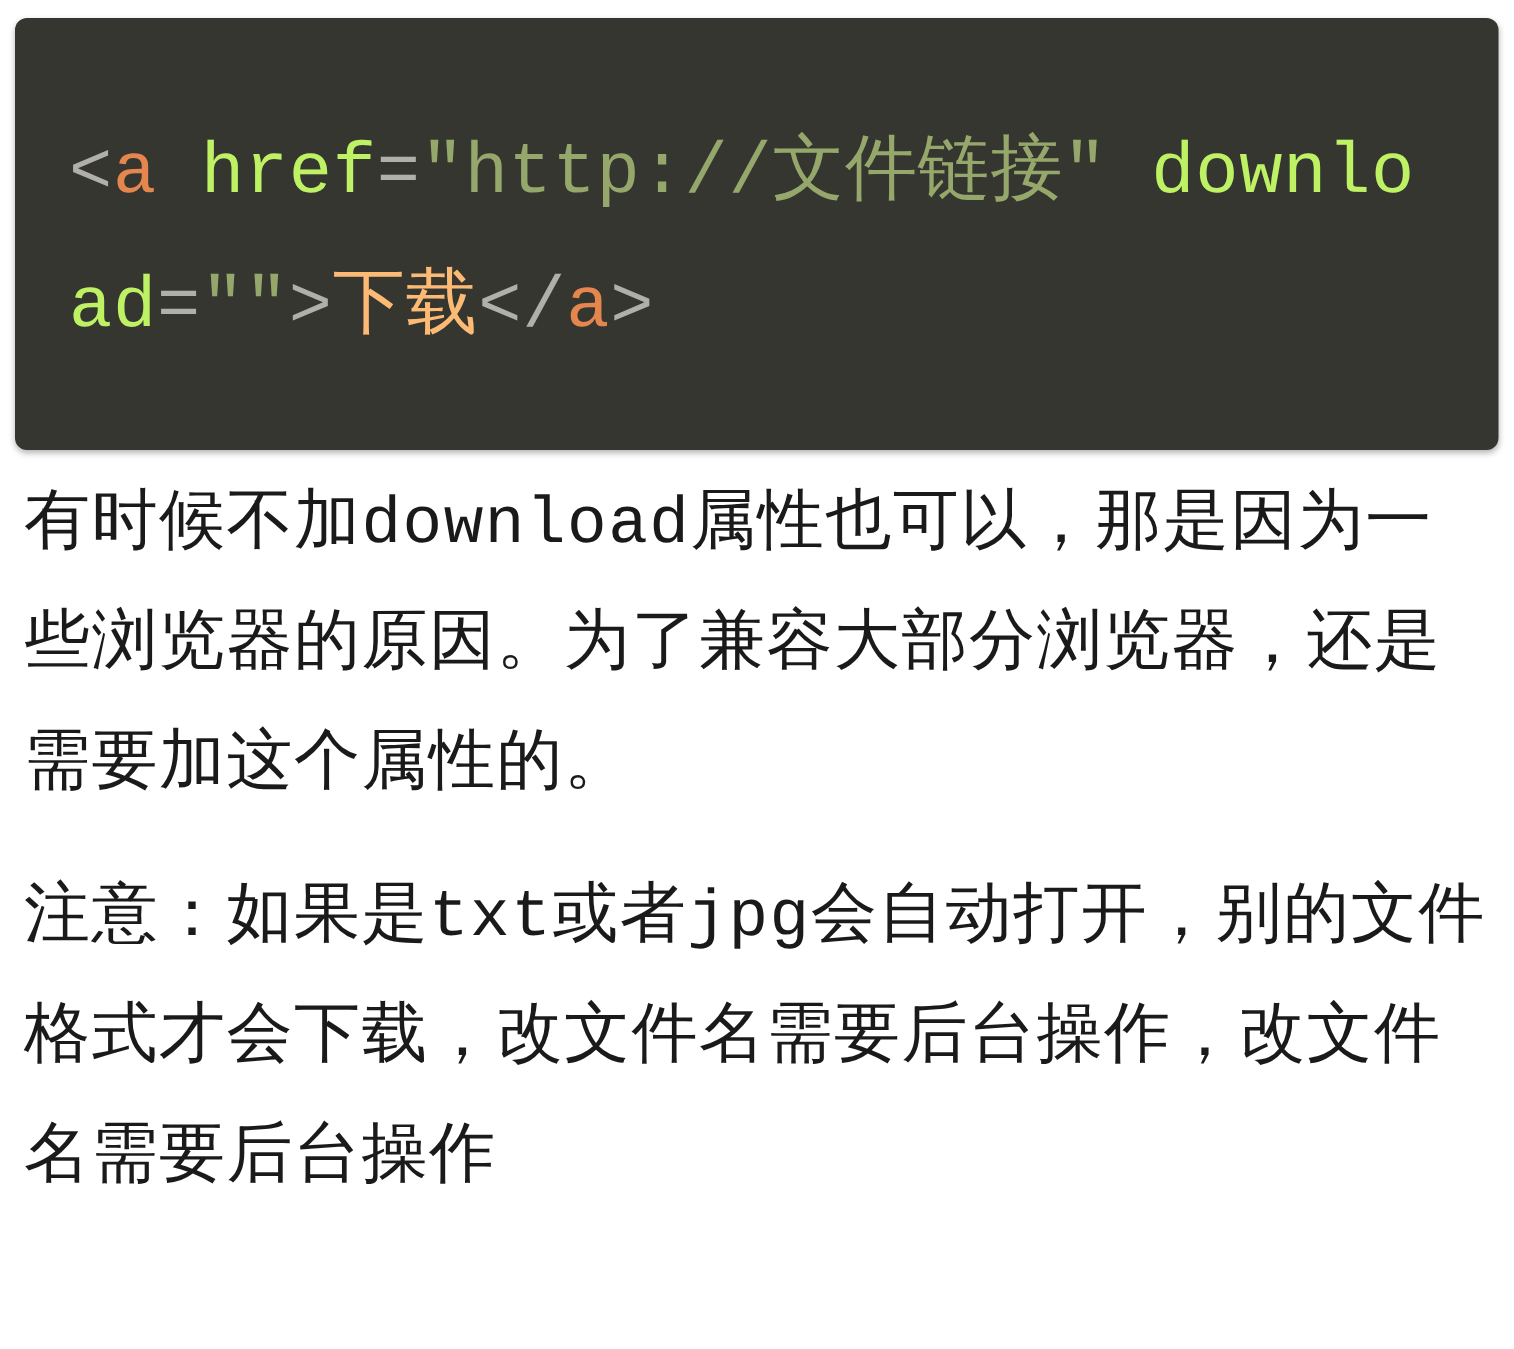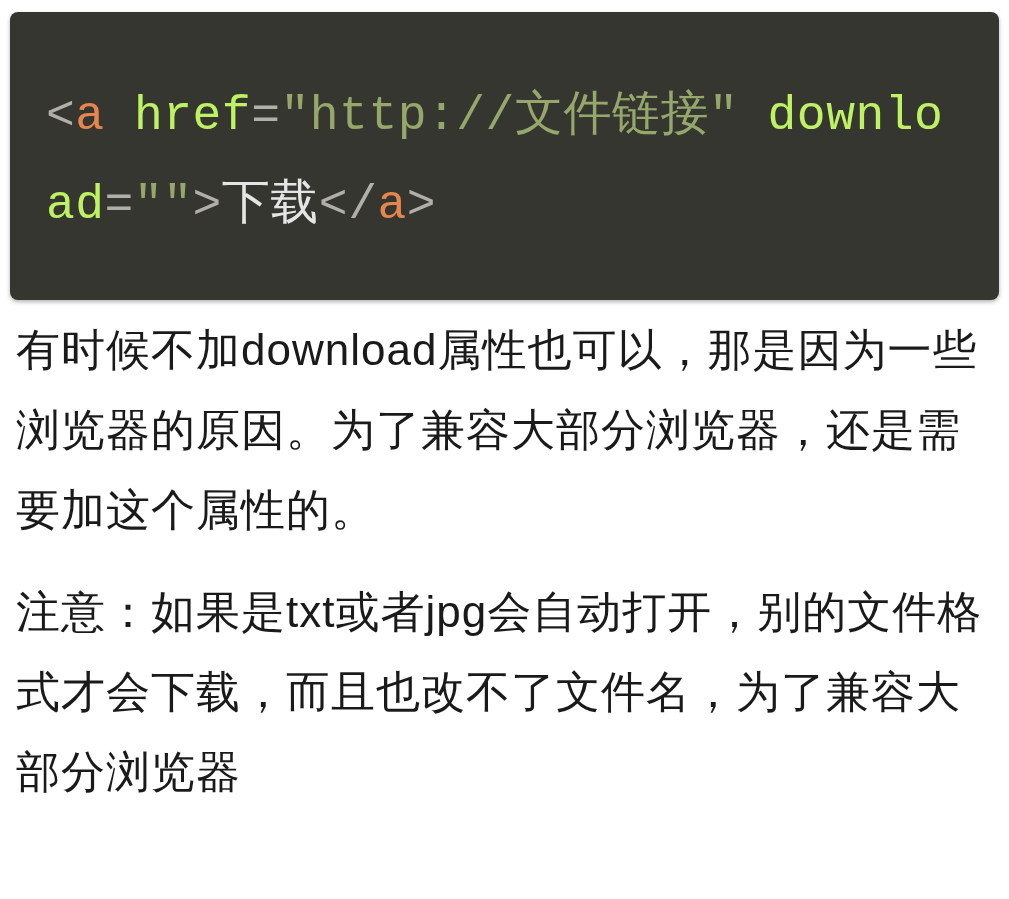--- a/index.html
+++ b/index.html
@@ -26,34 +26,35 @@
       font-size: 48px;
       line-height: 1.85;
       color: #b0b0a8;
       letter-spacing: 0.5px;
       word-break: break-all;
     }
     .tok-punct { color: #b0b0a8; }
     .tok-tag   { color: #e6864f; }
     .tok-attr  { color: #bef264; }
     .tok-str   { color: #95a76a; }
-    .tok-text  { color: #e5e5e5; }
+    .tok-text  { color: #fdba74; }
     .paragraph {
       font-size: 44px;
       line-height: 1.82;
       color: #1a1a1a;
       padding: 0 16px;
       margin-top: 6px;
       letter-spacing: 1px;
+      font-family: Liberation Mono, monospace;
     }
     .paragraph + .paragraph {
       margin-top: 22px;
     }
   </style>
 </head>
 <body>
 
 <div class="code-block">
   <div class="code-line"><span class="tok-punct">&lt;</span><span class="tok-tag">a</span><span class="tok-punct"> </span><span class="tok-attr">href</span><span class="tok-punct">=</span><span class="tok-str">"http://文件链接"</span><span class="tok-punct"> </span><span class="tok-attr">download</span><span class="tok-punct">=</span><span class="tok-str">""</span><span class="tok-punct">&gt;</span><span class="tok-text">下载</span><span class="tok-punct">&lt;/</span><span class="tok-tag">a</span><span class="tok-punct">&gt;</span></div>
 </div>
 
 <p class="paragraph">有时候不加download属性也可以，那是因为一些浏览器的原因。为了兼容大部分浏览器，还是需要加这个属性的。</p>
-<p class="paragraph">注意：如果是txt或者jpg会自动打开，别的文件格式才会下载，而且也改不了文件名，为了兼容大部分浏览器</p>
+<p class="paragraph">注意：如果是txt或者jpg会自动打开，别的文件格式才会下载，改文件名需要后台操作，改文件名需要后台操作</p>
 
 </body></html>

